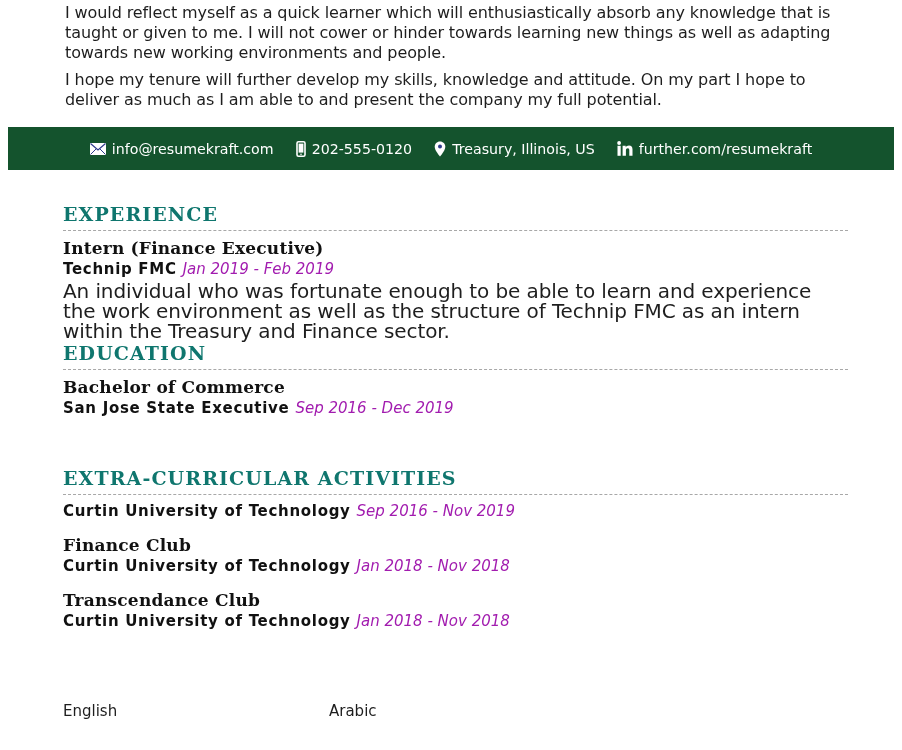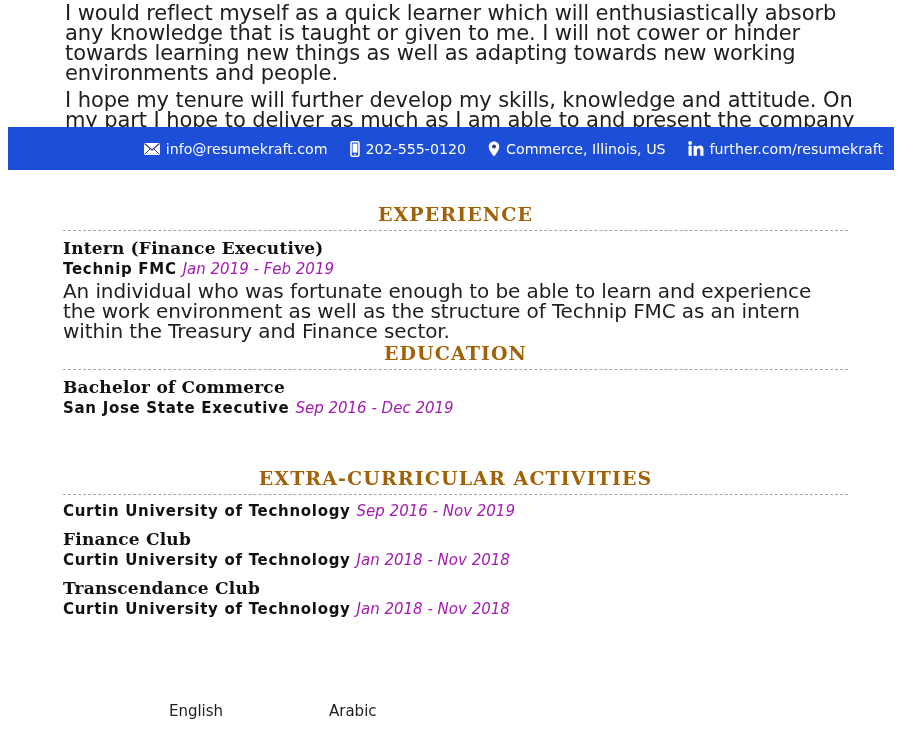--- a/index.html
+++ b/index.html
@@ -3,56 +3,55 @@
   <meta charset="utf-8">
   <style>
     html, body { margin: 0; padding: 0; background: #ffffff; }
     body {
       width: 902px; height: 750px; overflow: hidden; position: relative;
       font-family: "DejaVu Sans", "Liberation Sans", sans-serif;
       color: #1e1e1e;
     }
     .summary {
       position: absolute; left: 65px; top: 3px; width: 790px;
-      font-size: 21px; line-height: 20px; letter-spacing: -0.1px;
+      font-size: 16px; line-height: 20px; letter-spacing: -0.1px;
     }
     .summary p { margin: 0 0 7px 0; }
     .contact-band {
       position: absolute; left: 8px; top: 127px; width: 886px; height: 43px;
-      background: #1d4ed8;
-      display: flex; align-items: center; justify-content: flex-end;
+      background: #14532d;
+      display: flex; align-items: center; justify-content: center;
       color: #ffffff; font-size: 14.2px;
     }
     .contact-item { display: flex; align-items: center; margin: 0 11px; }
     .contact-item .icon { display: inline-flex; align-items: center; margin-right: 6px; }
     .contact-item svg { display: block; }
     .section {
       position: absolute; left: 63px; width: 785px;
     }
     .section-title {
       font-family: "DejaVu Serif", "Liberation Serif", serif;
-      font-weight: bold; color: #a16207;
+      font-weight: bold; color: #0f766e;
       font-size: 19px; letter-spacing: 1.1px;
       margin: 0; line-height: 26px;
       padding-bottom: 3px;
       border-bottom: 1px dashed #a8a8a8;
-      text-align: center;
     }
     .entry { margin-top: 6px; }
-    .entry + .entry { }
+    .entry + .entry { margin-top: 12px; }
     .entry-title {
       font-family: "DejaVu Serif", "Liberation Serif", serif;
       font-weight: bold; font-size: 17px; line-height: 22px; color: #111;
       letter-spacing: 0.2px;
     }
     .entry-sub { font-size: 15px; line-height: 21px; }
     .org { font-weight: bold; letter-spacing: 0.7px; color: #111; }
     .dates { font-style: italic; margin-left: 6px; color: #a21caf; }
     .entry-desc { font-size: 20px; line-height: 20px; margin-top: 1px; letter-spacing: -0.1px; }
-    .lang-row { display: flex; margin-top: 8px; font-size: 15px; line-height: 20px; text-align: center; }
+    .lang-row { display: flex; margin-top: 8px; font-size: 15px; line-height: 20px; }
     .lang-row span:first-child { width: 266px; }
   </style>
 </head>
 <body>
 
 <div class="summary">
   <p>I would reflect myself as a quick learner which will enthusiastically absorb any knowledge that is taught or given to me. I will not cower or hinder towards learning new things as well as adapting towards new working environments and people.</p>
   <p>I hope my tenure will further develop my skills, knowledge and attitude. On my part I hope to deliver as much as I am able to and present the company my full potential.</p>
 </div>
 
@@ -77,21 +76,21 @@
     </span>
     <span>202-555-0120</span>
   </div>
   <div class="contact-item">
     <span class="icon">
       <svg width="12" height="16" viewBox="0 0 12 16">
           <path d="M6 0.5 C2.9 0.5 0.7 2.8 0.7 5.7 C0.7 9.5 6 15.5 6 15.5 C6 15.5 11.3 9.5 11.3 5.7 C11.3 2.8 9.1 0.5 6 0.5 Z" fill="#ffffff"></path>
           <circle cx="6" cy="5.6" r="2" fill="#2f3b8b"></circle>
         </svg>
     </span>
-    <span>Commerce, Illinois, US</span>
+    <span>Treasury, Illinois, US</span>
   </div>
   <div class="contact-item">
     <span class="icon">
       <svg width="16" height="15" viewBox="0 0 16 15">
           <rect x="0.5" y="4.8" width="3.2" height="10" fill="#ffffff"></rect>
           <circle cx="2.1" cy="2" r="1.9" fill="#ffffff"></circle>
           <path d="M5.6 4.8 H8.7 V6.3 C9.3 5.2 10.5 4.5 12 4.5 C14.4 4.5 15.5 6 15.5 8.6 V14.8 H12.3 V9.3 C12.3 8 11.9 7.3 10.8 7.3 C9.6 7.3 8.9 8.1 8.9 9.5 V14.8 H5.6 Z" fill="#ffffff"></path>
         </svg>
     </span>
     <span>further.com/resumekraft</span>

